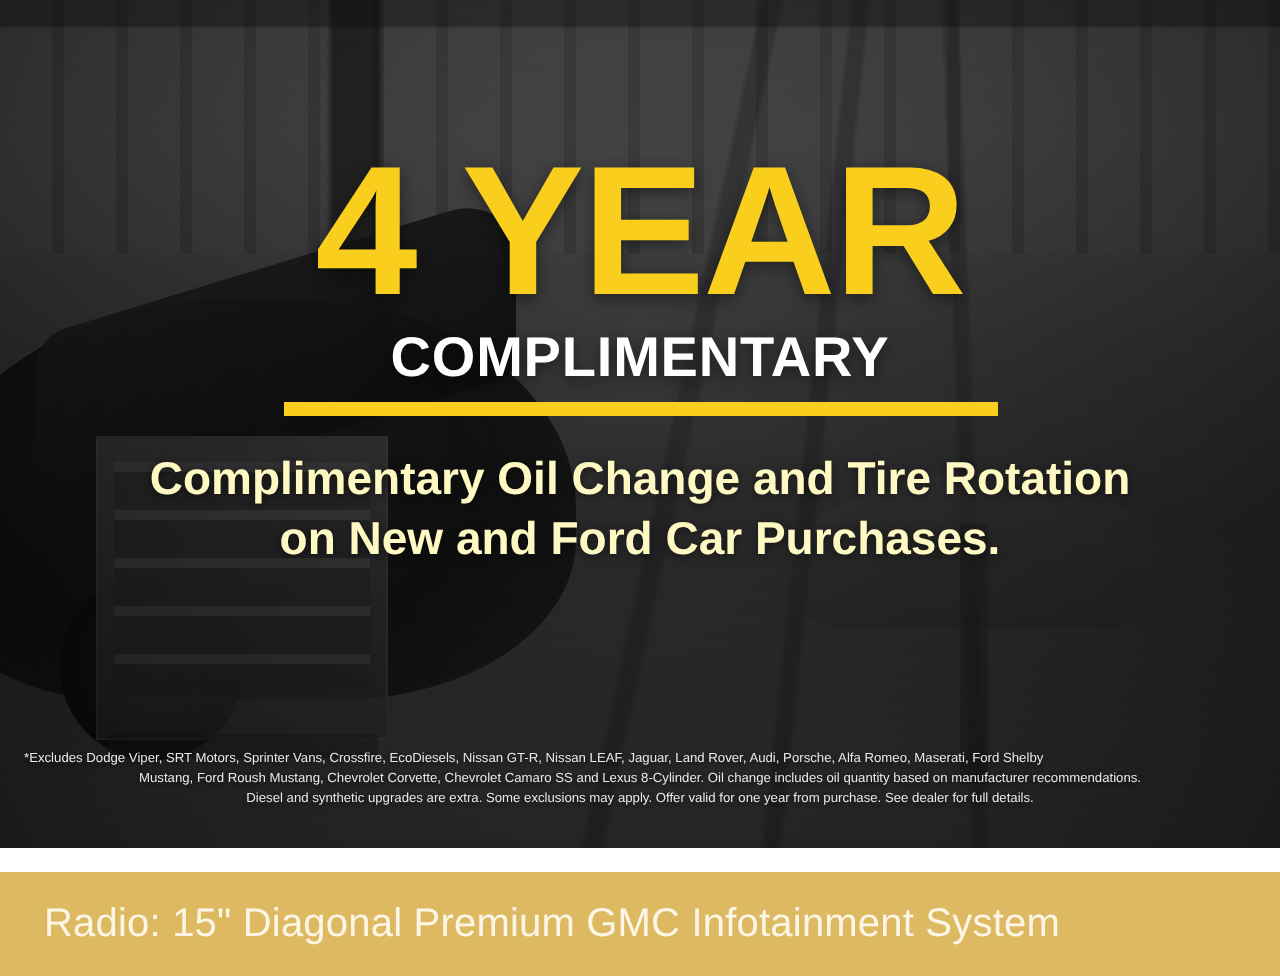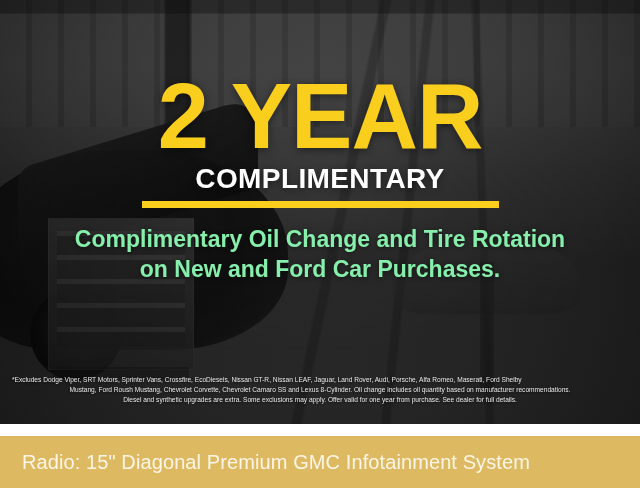--- a/index.html
+++ b/index.html
@@ -168,21 +168,21 @@
     width:357px;
     height:7px;
     background:#F9CE1D;
   }
 
   .offer {
     margin-top:17px;
     font-size:23px;
     line-height:1.28;
     font-weight:bold;
-    color:#86efac;
+    color:#fef9c3;
     text-shadow:0 1px 5px rgba(0,0,0,.5);
     max-width:620px;
   }
 
   .disclaimer {
     position:absolute;
     left:12px; right:12px;
     top:375px;
     font-size:6.6px;
     line-height:1.55;
@@ -226,21 +226,21 @@
     <div class="photo"></div>
     <div class="car-body"></div>
     <div class="car-hood"></div>
     <div class="car-wheel"></div>
     <div class="tool-chest"></div>
     <div class="bay-car"></div>
     <div class="bay-post"></div>
     <div class="scrim"></div>
 
     <div class="content">
-      <div class="headline-year">2 YEAR</div>
+      <div class="headline-year">4 YEAR</div>
       <div class="headline-sub1">COMPLIMENTARY</div>
 
       <div class="rule"></div>
 
       <div class="offer">
         <div>Complimentary Oil Change and Tire Rotation</div>
         <div>on New and Ford Car Purchases.</div>
       </div>
     </div>
 

